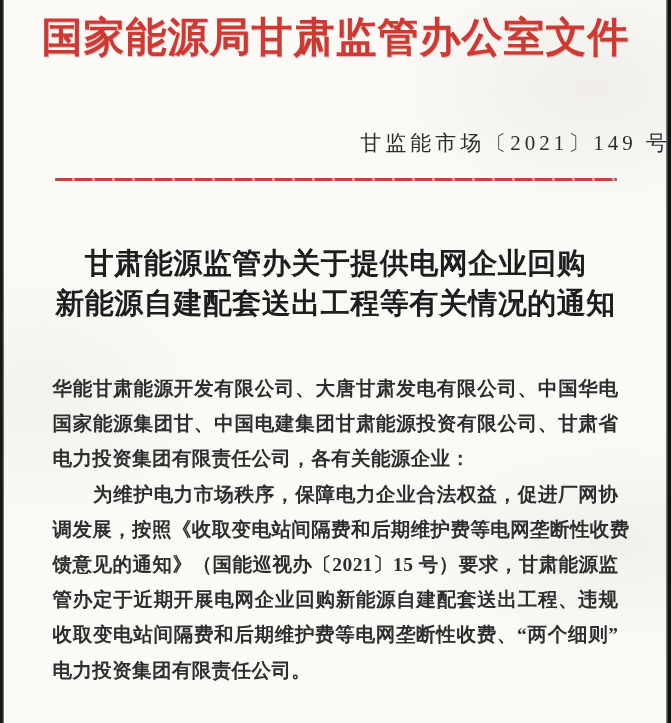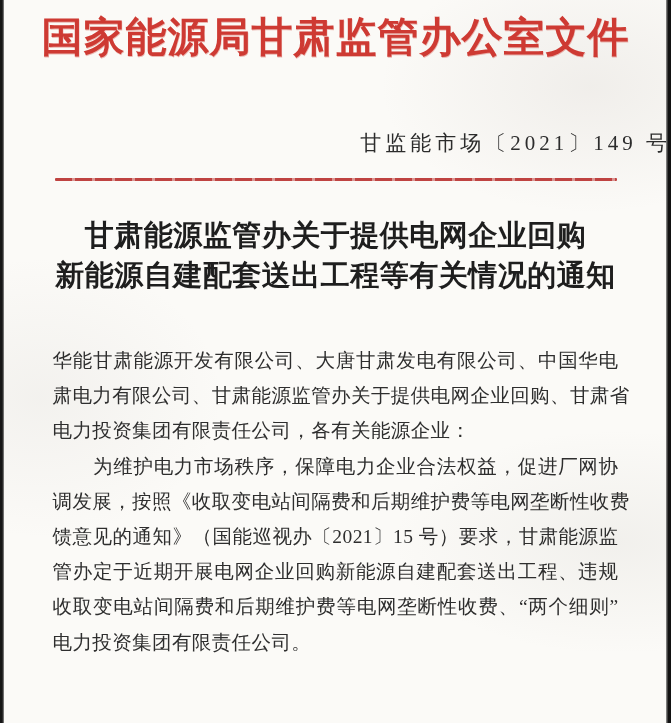--- a/index.html
+++ b/index.html
@@ -45,40 +45,41 @@
   .red-divider {
     margin: 21px auto 0 auto;
     width: 562px;
     height: 3px;
     background: repeating-linear-gradient(90deg,
       #bf4341 0px, #bf4341 17px,
       rgba(191,67,65,0.55) 17px, rgba(191,67,65,0.55) 20px);
     border-radius: 1px;
   }
   .doc-title {
-    margin-top: 34px;
+    margin-top: 62px;
     text-align: center;
     font-weight: bold;
     color: #1e1e1e;
     font-size: 29px;
     line-height: 40px;
     letter-spacing: 0.5px;
   }
   .body-text {
     margin: 48px auto 0 auto;
     width: 566px;
     color: #2e2e2e;
     font-size: 19.5px;
     line-height: 35.2px;
   }
   .line {
     text-align: justify;
     text-align-last: justify;
     white-space: nowrap;
     letter-spacing: 0.4px;
+    font-weight: bold;
   }
   .line.end {
     text-align-last: left;
   }
 </style>
 </head>
 <body>
 
 <div class="page">
 
@@ -91,21 +92,21 @@
 
   <div class="red-divider"></div>
 
   <div class="doc-title">
     <div>甘肃能源监管办关于提供电网企业回购</div>
     <div>新能源自建配套送出工程等有关情况的通知</div>
   </div>
 
   <div class="body-text">
     <div class="line">华能甘肃能源开发有限公司、大唐甘肃发电有限公司、中国华电</div>
-    <div class="line">肃电力有限公司、甘肃能源监管办关于提供电网企业回购、甘肃省</div>
+    <div class="line">国家能源集团甘、中国电建集团甘肃能源投资有限公司、甘肃省</div>
     <div class="line end">电力投资集团有限责任公司，各有关能源企业：</div>
 
     <div class="line">　　为维护电力市场秩序，保障电力企业合法权益，促进厂网协</div>
     <div class="line">调发展，按照《收取变电站间隔费和后期维护费等电网垄断性收费</div>
     <div class="line">馈意见的通知》（国能巡视办〔2021〕15 号）要求，甘肃能源监</div>
     <div class="line">管办定于近期开展电网企业回购新能源自建配套送出工程、违规</div>
     <div class="line">收取变电站间隔费和后期维护费等电网垄断性收费、“两个细则”</div>
     <div class="line end">电力投资集团有限责任公司。</div>
   </div>
 

